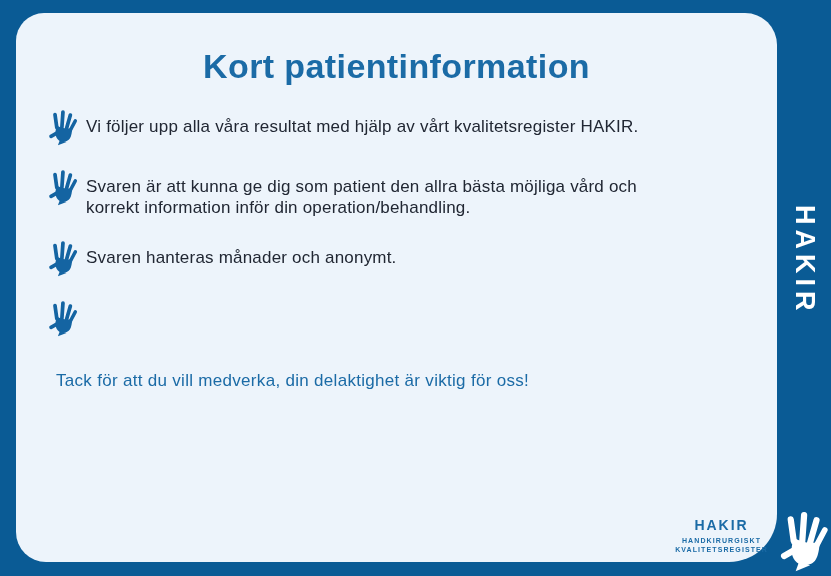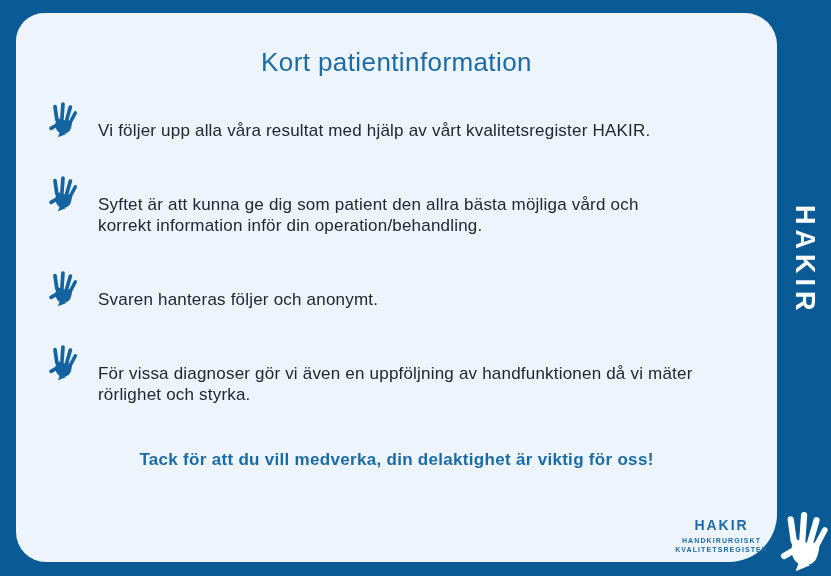--- a/index.html
+++ b/index.html
@@ -22,43 +22,43 @@
   .frame{position:absolute;inset:0;}
   .card{
     position:absolute;left:16px;top:13px;width:761px;height:549px;
     background:var(--c-card_bg);
     border-radius:28px 32px 48px 30px;
   }
   .title{
     margin:34px 0 0 0;
     text-align:center;
     color:var(--c-accent);
-    font-size:26px;font-weight:normal;
+    font-size:34px;font-weight:bold;
     letter-spacing:0.4px;
   }
   .bullets{margin:30px 20px 0 32px;}
   .bullet{display:flex;align-items:flex-start;margin-bottom:29px;}
   .hand{color:var(--c-hand);}
   .bullet .hand{
     width:31px;height:38px;flex:none;
     margin:-7px 7px 0 0;
     transform:rotate(8deg);
   }
   .btext{
-    margin:12px;
+    margin:0;
     font-size:17px;line-height:21px;
     color:var(--c-body_text);
     white-space:pre-line;
     letter-spacing:0.2px;
   }
   .footer-note{
     margin:33px 40px 6px 40px;
-    text-align:center;
+    text-align:left;
     color:var(--c-accent);
-    font-size:17px;font-weight:bold;
+    font-size:17px;font-weight:normal;
     letter-spacing:0.3px;
   }
   .logo{
     position:absolute;right:9px;bottom:8px;
     text-align:center;
     color:var(--c-accent);
   }
   .logo-title{
     font-size:14px;font-weight:bold;letter-spacing:2px;
     margin-bottom:3px;
@@ -111,35 +111,33 @@
       <div class="bullet">
         <svg class="hand" viewBox="0 0 100 122">
             <use href="#hand-shape"></use>
           </svg>
         <p class="btext">Vi följer upp alla våra resultat med hjälp av vårt kvalitetsregister HAKIR.</p>
       </div>
       <div class="bullet">
         <svg class="hand" viewBox="0 0 100 122">
             <use href="#hand-shape"></use>
           </svg>
-        <p class="btext">Syftet är att kunna ge dig som patient den allra bästa möjliga vård och
+        <p class="btext">Svaren är att kunna ge dig som patient den allra bästa möjliga vård och
 korrekt information inför din operation/behandling.</p>
       </div>
       <div class="bullet">
         <svg class="hand" viewBox="0 0 100 122">
             <use href="#hand-shape"></use>
           </svg>
-        <p class="btext">Svaren hanteras följer och anonymt.</p>
+        <p class="btext">Svaren hanteras månader och anonymt.</p>
       </div>
       <div class="bullet">
         <svg class="hand" viewBox="0 0 100 122">
             <use href="#hand-shape"></use>
           </svg>
-        <p class="btext">För vissa diagnoser gör vi även en uppföljning av handfunktionen då vi mäter
-rörlighet och styrka.</p>
       </div>
     </section>
 
     <p class="footer-note">Tack för att du vill medverka, din delaktighet är viktig för oss!</p>
 
     <div class="logo">
       <div class="logo-title">HAKIR</div>
       <div class="logo-sub">HANDKIRURGISKT</div>
       <div class="logo-sub">KVALITETSREGISTER</div>
     </div>

